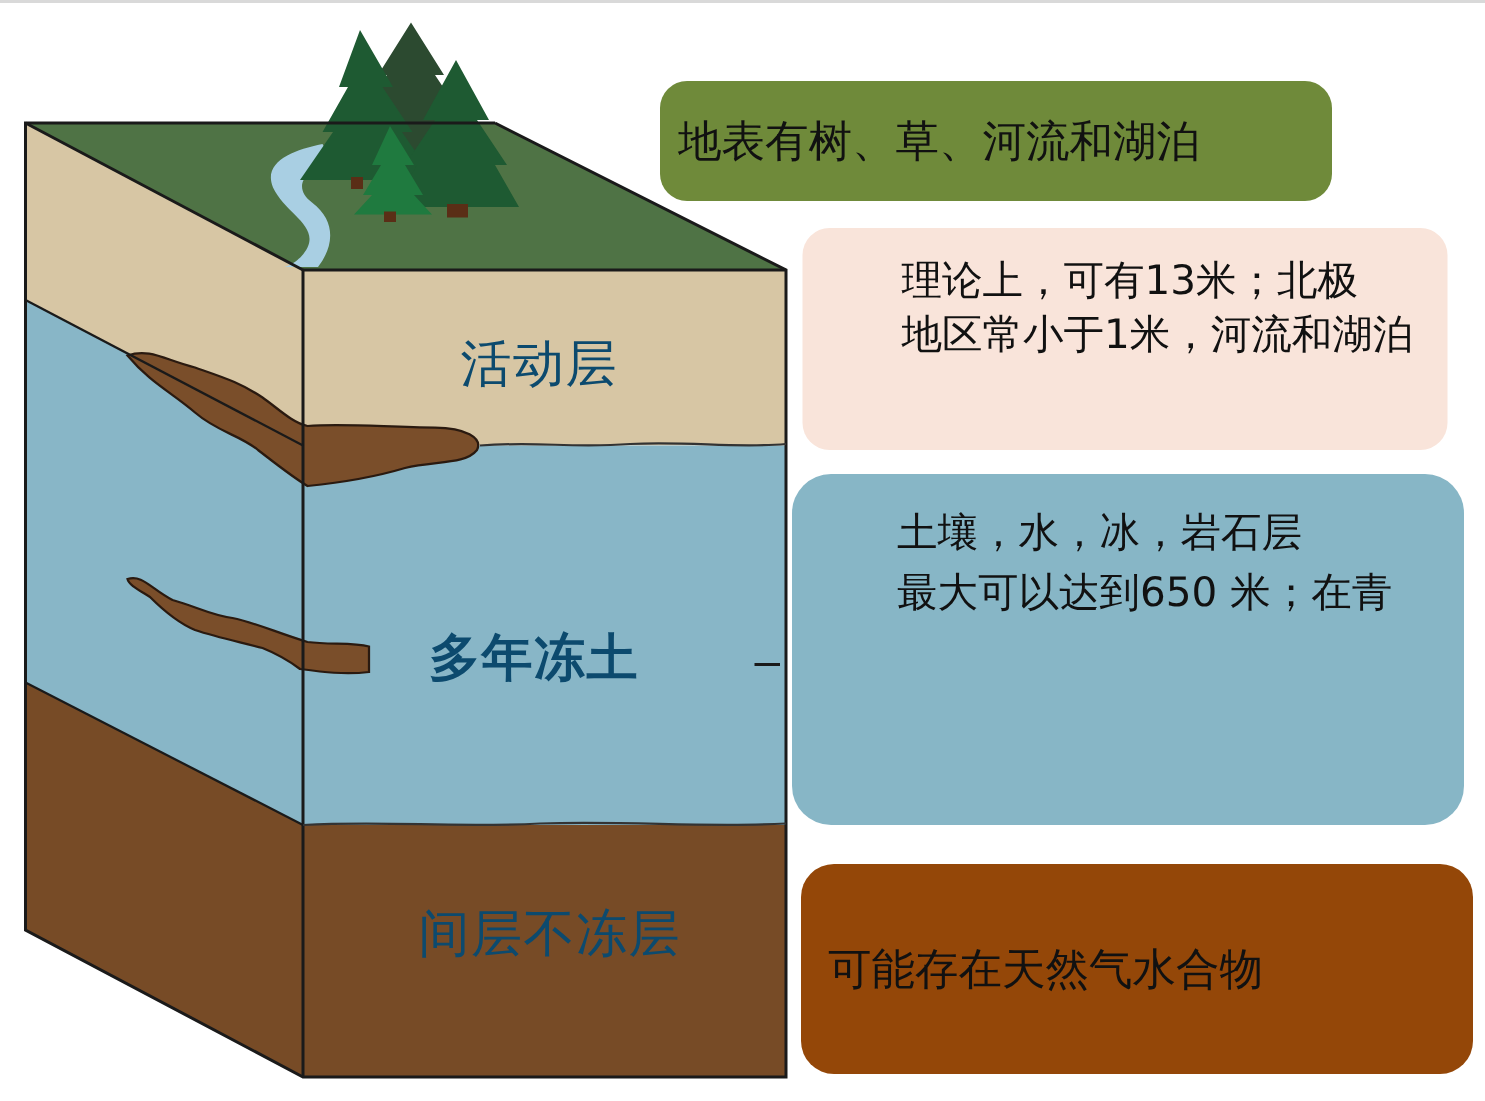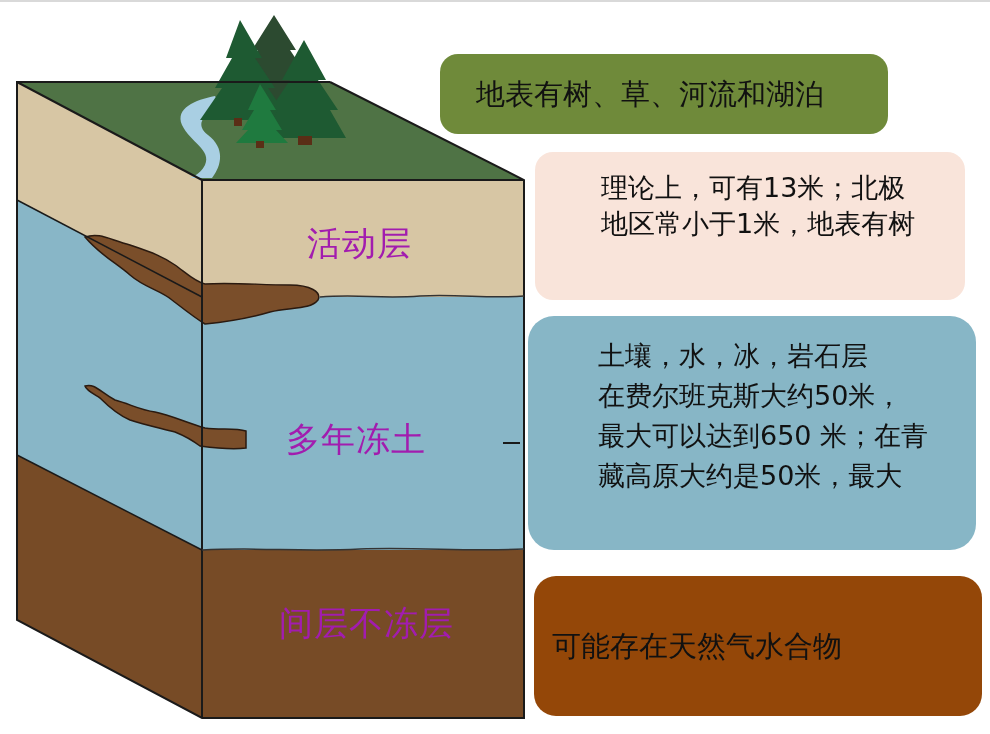--- a/index.html
+++ b/index.html
@@ -4,30 +4,30 @@
 <style>
   html, body { margin: 0; padding: 0; }
   body {
     width: 990px; height: 734px; position: relative; overflow: hidden;
     background: #ffffff;
     font-family: "DejaVu Sans", "Liberation Sans", sans-serif;
   }
   .topline { position: absolute; left: 0; top: 0; width: 990px; height: 2px; background: #d9d9d9; }
   svg.block { position: absolute; left: 0; top: 0; }
   .layer-label {
-    position: absolute; color: #a21caf; font-size: 34px; letter-spacing: 1px;
+    position: absolute; color: #0c4a6e; font-size: 34px; letter-spacing: 1px;
     white-space: nowrap; line-height: 1;
   }
   .callout {
     position: absolute; border-radius: 18px; color: #111;
     box-sizing: border-box;
   }
   .callout-surface {
     left: 440px; top: 54px; width: 448px; height: 80px;
-    background: #6f8a3a; font-size: 29px; line-height: 80px; padding-left: 36px;
+    background: #6f8a3a; font-size: 29px; line-height: 80px; padding-left: 12px;
   }
   .callout-active {
     left: 535px; top: 152px; width: 430px; height: 148px;
     background: #f9e4da; font-size: 27px; line-height: 36px; padding: 18px 0 0 18px;
   }
   .callout-permafrost {
     left: 528px; top: 316px; width: 448px; height: 234px;
     background: #87b6c6; font-size: 27px; line-height: 40px; padding: 20px 12px 0 22px;
     border-radius: 26px;
   }
@@ -85,34 +85,32 @@
     <line x1="17" y1="455" x2="202" y2="550" stroke-width="1.5"></line>
   </g>
 
   <path d="M 320,297 C 360,294 380,299 420,296 C 460,294 490,299 524,296" fill="none" stroke="#333" stroke-width="1.5"></path>
   <path d="M 202,550 C 260,547 300,552 360,549 C 420,547 470,552 524,549" fill="none" stroke="#333" stroke-width="1.5"></path>
 
   <line x1="503" y1="443" x2="520" y2="443" stroke="#1a1a1a" stroke-width="2"></line>
 </svg>
 
 <div class="layer-label" style="left:307px; top:226px;">活动层</div>
-<div class="layer-label" style="left:286px; top:422px;">多年冻土</div>
+<div class="layer-label" style="left:286px; top:422px;font-weight:bold;">多年冻土</div>
 <div class="layer-label" style="left:279px; top:606px;">间层不冻层</div>
 
 <div class="callout callout-surface">
   <span>地表有树、草、河流和湖泊</span>
 </div>
 
 <div class="callout callout-active">
   <span class="line">理论上，可有13米；北极</span>
-  <span class="line">地区常小于1米，地表有树</span>
+  <span class="line">地区常小于1米，河流和湖泊</span>
 </div>
 
 <div class="callout callout-permafrost">
   <span class="line">土壤，水，冰，岩石层</span>
-  <span class="line">在费尔班克斯大约50米，</span>
   <span class="line">最大可以达到650 米；在青</span>
-  <span class="line">藏高原大约是50米，最大</span>
 </div>
 
 <div class="callout callout-talik">
   <span>可能存在天然气水合物</span>
 </div>
 
 </body></html>

